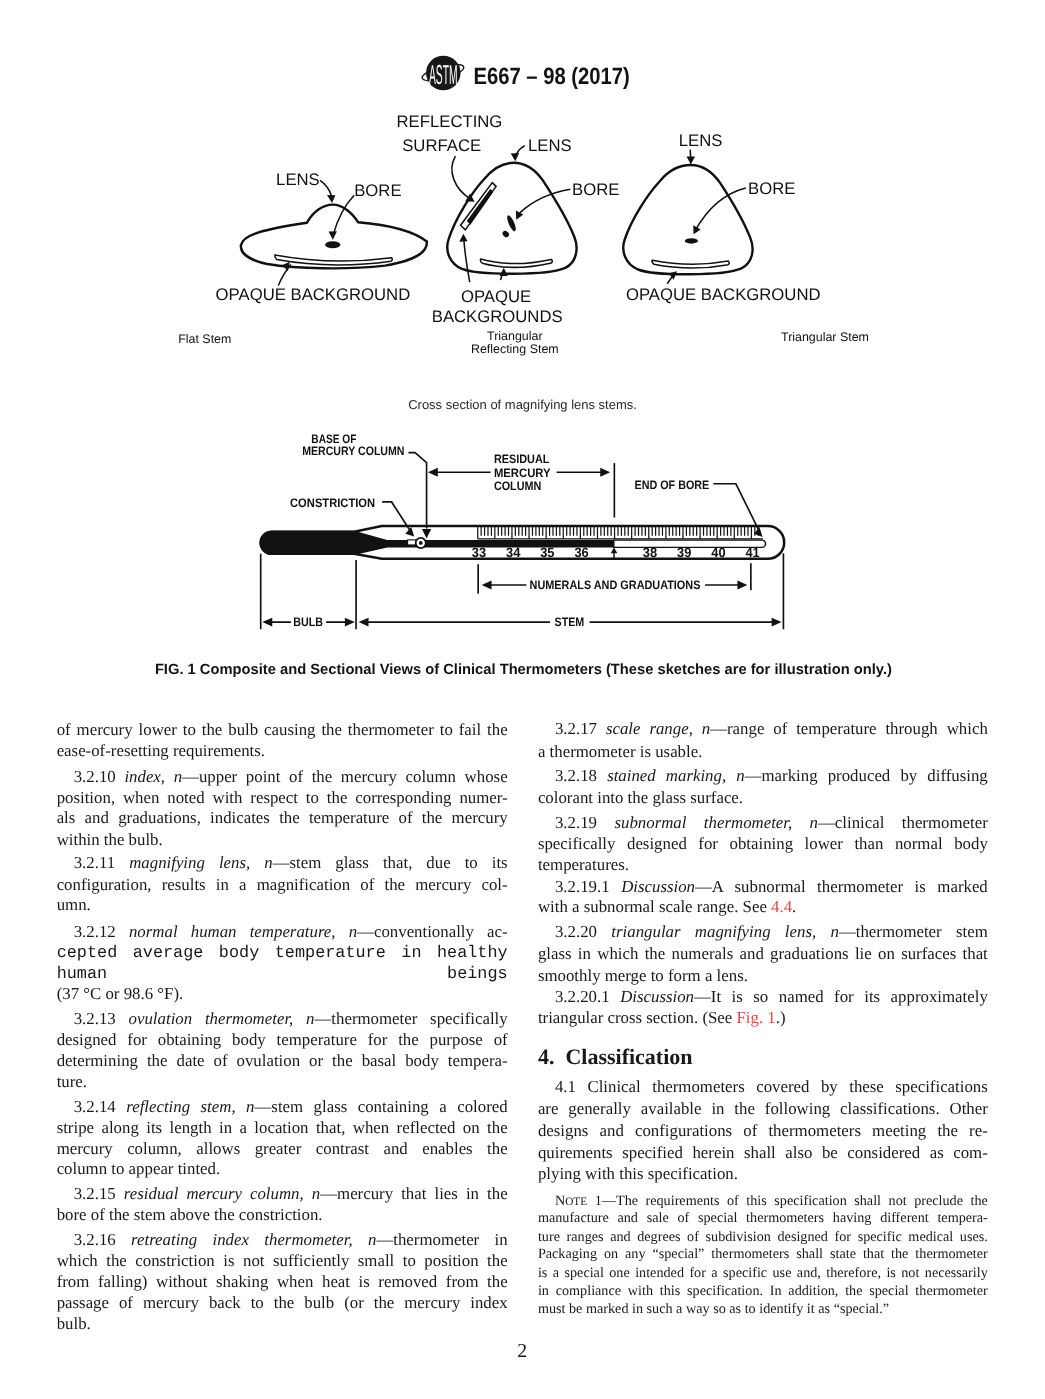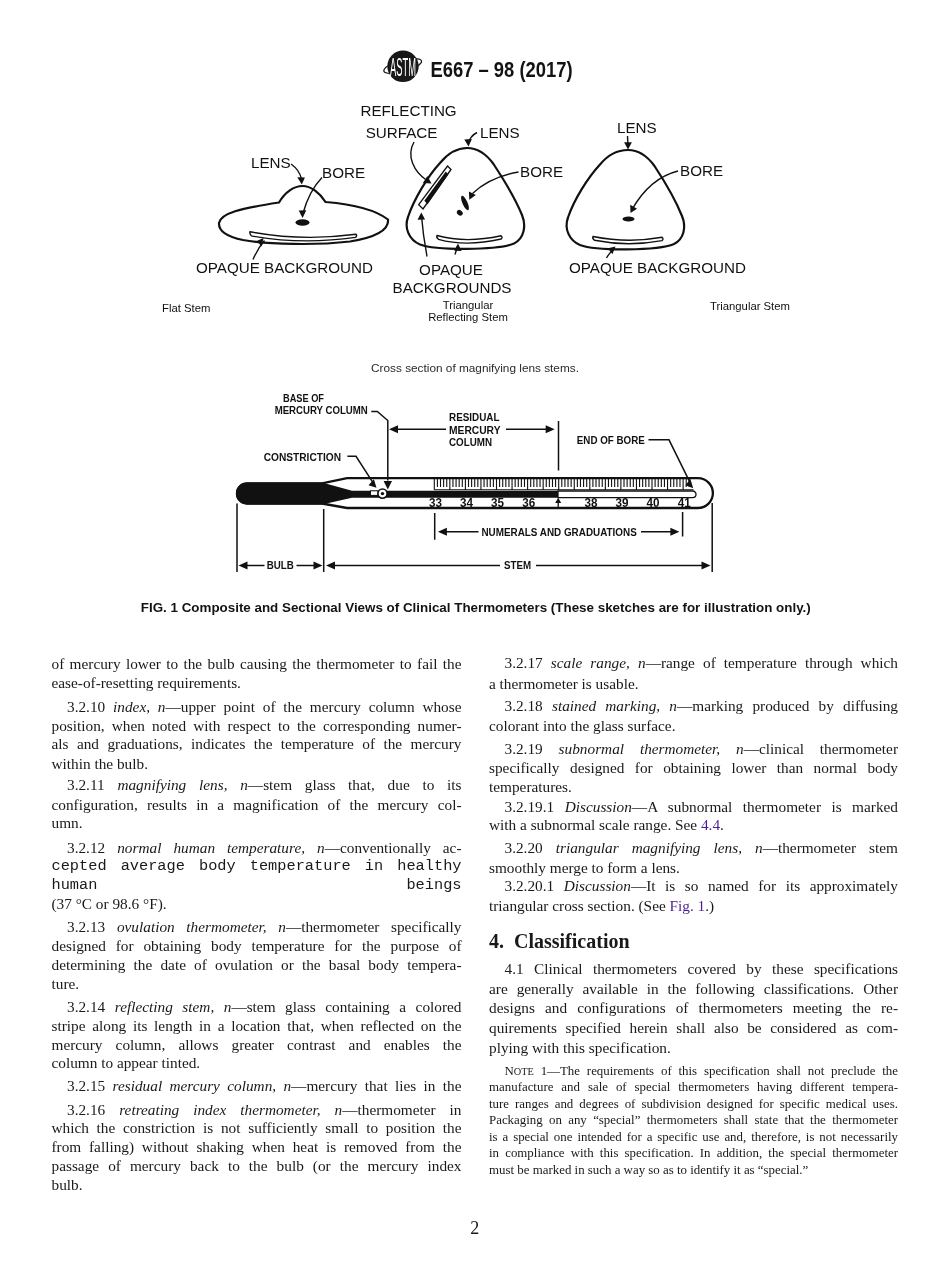--- a/index.html
+++ b/index.html
@@ -2,21 +2,21 @@
 <html><head>
 <meta charset="utf-8">
 <style>
   html,body{margin:0;padding:0;background:#fff;}
   body{width:950px;height:1272px;position:relative;overflow:hidden;}
   .col{position:absolute;font-family:"Liberation Serif",serif;font-size:15.3px;line-height:19px;color:#191919;}
   .col div{text-align:justify;text-align-last:justify;}
   .col div.l{text-align:left;text-align-last:left;}
   .col div.p{text-indent:15.5px;}
   i{font-style:italic;}
-  .red{color:#4c1d95;}
+  .red{color:#ef4444;}
   #svgall{position:absolute;left:0;top:0;}
   .h4{font-weight:bold;font-size:20px;}
   .note{font-size:12.9px;line-height:16.5px;}
   .sc{font-size:10.3px;line-height:1;}
 </style>
 </head>
 <body>
 <svg id="svgall" width="950" height="1272" viewBox="0 0 950 1272">
 
   <g id="logo">
@@ -191,38 +191,40 @@
 <div class="l" style="margin-top:-0.9px;">(37 °C or 98.6 °F).</div>
 <div class="p" style="margin-top:3.4px;">3.2.13 <i>ovulation thermometer, n</i>—thermometer specifically</div>
 <div style="margin-top:0.4px;">designed for obtaining body temperature for the purpose of</div>
 <div style="margin-top:-0.1px;">determining the date of ovulation or the basal body tempera-</div>
 <div class="l" style="margin-top:0.1px;">ture.</div>
 <div class="p" style="margin-top:4.0px;">3.2.14 <i>reflecting stem, n</i>—stem glass containing a colored</div>
 <div style="margin-top:0.4px;">stripe along its length in a location that, when reflected on the</div>
 <div style="margin-top:-0.6px;">mercury column, allows greater contrast and enables the</div>
 <div class="l" style="margin-top:-0.8px;">column to appear tinted.</div>
 <div class="p" style="margin-top:4.0px;">3.2.15 <i>residual mercury column, n</i>—mercury that lies in the</div>
+<div class="l" style="margin-top:-0.1px;">bore of the stem above the constriction.</div>
 <div class="p" style="margin-top:4.5px;">3.2.16 <i>retreating index thermometer, n</i>—thermometer in</div>
 <div style="margin-top:-0.2px;">which the constriction is not sufficiently small to position the</div>
 <div style="margin-top:-0.3px;">from falling) without shaking when heat is removed from the</div>
 <div style="margin-top:-0.1px;">passage of mercury back to the bulb (or the mercury index</div>
 <div class="l" style="margin-top:-0.1px;">bulb.</div>
 </div>
 
 <div class="col" id="rcol" style="left:489px;top:653px;width:409px;">
 <div class="p">3.2.17 <i>scale range, n</i>—range of temperature through which</div>
 <div class="l" style="margin-top:1.7px;">a thermometer is usable.</div>
 <div class="p" style="margin-top:3.2px;">3.2.18 <i>stained marking, n</i>—marking produced by diffusing</div>
 <div class="l" style="margin-top:1.1px;">colorant into the glass surface.</div>
 <div class="p" style="margin-top:3.6px;">3.2.19 <i>subnormal thermometer, n</i>—clinical thermometer</div>
 <div style="margin-top:0.3px;">specifically designed for obtaining lower than normal body</div>
 <div class="l" style="margin-top:0.3px;">temperatures.</div>
 <div class="p" style="margin-top:0.4px;">3.2.19.1 <i>Discussion</i>—A subnormal thermometer is marked</div>
 <div class="l" style="margin-top:-0.5px;">with a subnormal scale range. See <span class="red">4.4</span>.</div>
 <div class="p" style="margin-top:4.0px;">3.2.20 <i>triangular magnifying lens, n</i>—thermometer stem</div>
+<div style="margin-top:1.4px;">glass in which the numerals and graduations lie on surfaces that</div>
 <div class="l" style="margin-top:0.7px;">smoothly merge to form a lens.</div>
 <div class="p" style="margin-top:-0.6px;">3.2.20.1 <i>Discussion</i>—It is so named for its approximately</div>
 <div class="l" style="margin-top:0.4px;">triangular cross section. (See <span class="red">Fig. 1</span>.)</div>
 <div class="l h4" style="margin-top:17.3px;">4.&nbsp;&nbsp;Classification</div>
 <div class="p" style="margin-top:7.9px;">4.1 Clinical thermometers covered by these specifications</div>
 <div style="margin-top:0.8px;">are generally available in the following classifications. Other</div>
 <div style="margin-top:0.8px;">designs and configurations of thermometers meeting the re-</div>
 <div style="margin-top:0.8px;">quirements specified herein shall also be considered as com-</div>
 <div class="l" style="margin-top:0.8px;">plying with this specification.</div>
 <div class="note p" style="margin-top:5.7px;">N<span class="sc">OTE</span> 1—The requirements of this specification shall not preclude the</div>

